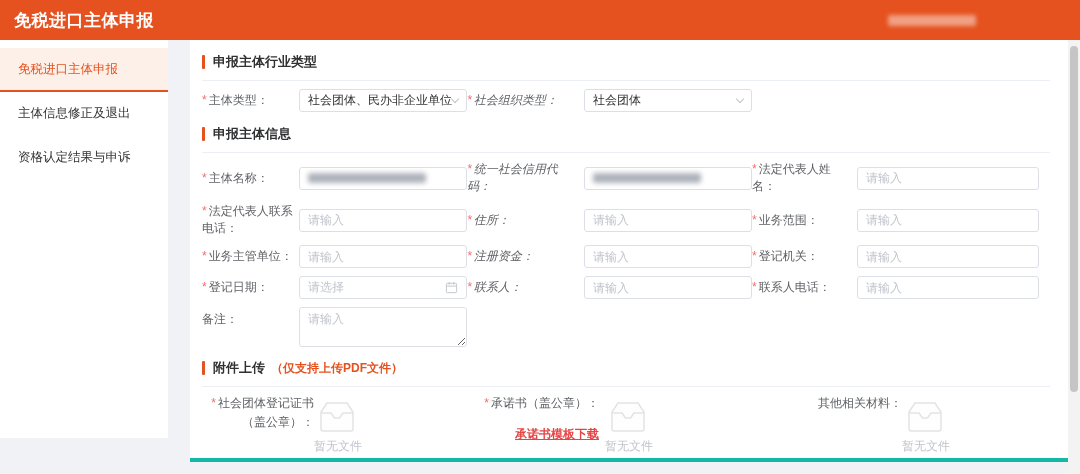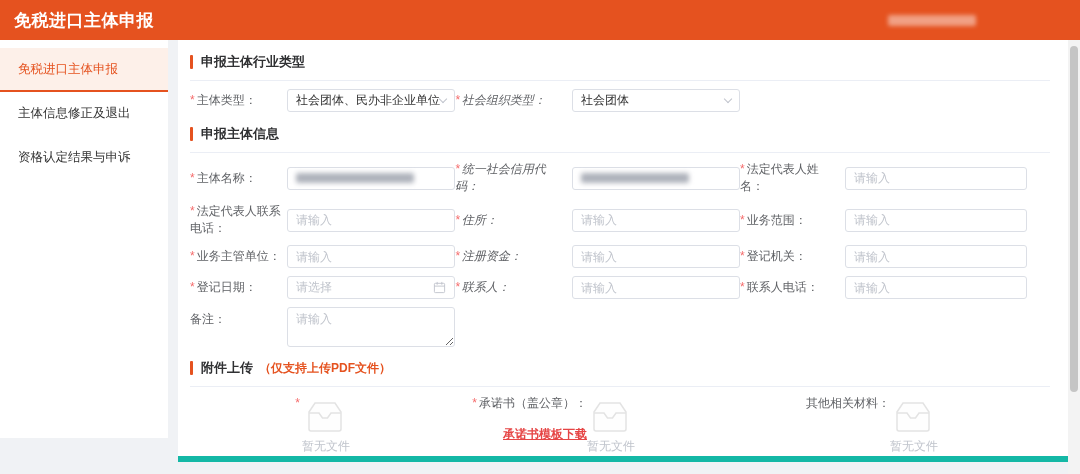--- a/index.html
+++ b/index.html
@@ -10,21 +10,21 @@
   .hdr { height:40px; background:#e5521f; display:flex; align-items:center; justify-content:space-between; padding:0 16px 0 14px; }
   .hdr-title { color:#fff; font-size:17px; font-weight:bold; letter-spacing:.5px; }
   .hdr-badge { width:88px; height:11px; border-radius:2px; background:rgba(255,255,255,.45); filter:blur(2px); margin-right:88px; }
 
   
   .layout { display:flex; height:434px; align-items:flex-start; }
   .sidebar { width:168px; height:398px; background:#fff; padding-top:8px; }
   .menu-item { height:44px; line-height:42px; padding-left:18px; font-size:12.5px; color:#333; cursor:pointer; }
   .menu-item.active { color:#e5521f; background:#fdf0e9; border-bottom:2px solid #e5521f; }
 
-  .main { flex:1; margin-left:10px; background:#fff; height:422px; border-bottom:6px solid #14b8a6; padding:13px 18px 7px 12px; overflow:hidden; }
+  .main { flex:1; margin-left:22px; background:#fff; height:422px; border-bottom:4px solid #14b8a6; padding:13px 18px 7px 12px; overflow:hidden; }
   .scrollcol { width:12px; height:434px; background:#f3f3f3; position:relative; }
   .scroll-thumb { position:absolute; top:6px; left:2px; width:8px; height:346px; background:#c5c5c5; border-radius:4px; }
 
   
   .sec-title { display:flex; align-items:center; font-size:13px; font-weight:bold; color:#303133; }
   .sec-bar { width:3px; height:14px; background:#e5521f; margin-right:8px; border-radius:1px; }
   .sec-note { color:#e5521f; margin-left:6px; font-size:12px; font-weight:bold; }
   .divider { height:1px; background:#ebeef5; margin-top:9px; }
 
   
@@ -44,21 +44,21 @@
   .caret { width:6px; height:6px; border-right:1px solid #c0c4cc; border-bottom:1px solid #c0c4cc; transform:rotate(45deg); margin-bottom:3px; flex-shrink:0; }
   .blob { height:10px; border-radius:2px; background:#aeb2bb; filter:blur(2.5px); }
   .remark { width:168px; height:40px; border:1px solid #dcdfe6; border-radius:3px; font-size:12px; padding:3px 8px; color:#333; resize:both; font-family:inherit; }
   .remark::placeholder { color:#c0c4cc; }
   .field-remark { align-items:flex-start; }
   .field-remark .flabel { padding-top:4px; }
 
   
   .upload-row { display:flex; margin-top:5px; }
   .ucol { display:flex; align-items:flex-start; }
-  .u1 { width:265px; } .u2 { width:285px; } .u3 { flex:1; }
+  .u1 { width:265px; } .u2 { width:285px;gap:6px; } .u3 { flex:1; }
   .ulabel { font-size:12px; color:#606266; text-align:right; padding-top:2px; line-height:1.6; flex-shrink:0; }
   .u1 .ulabel { width:112px; } .u2 .ulabel { width:132px; } .u3 .ulabel { width:150px; }
   .tpl-link { display:inline-block; margin-top:12px; font-size:12px; color:#e64545; text-decoration:underline; cursor:pointer; font-weight:bold; }
   .ucontent { flex:1; display:flex; flex-direction:column; align-items:flex-start; padding-top:8px; }
   .nofile { font-size:12px; color:#c0c4cc; margin-top:4px; }
 </style>
 </head>
 <body>
 
 <div class="hdr">
@@ -187,21 +187,21 @@
     <div class="sec-title" style="margin-top:12px">
       <span class="sec-bar"></span>
       <span>附件上传</span>
       <span class="sec-note">（仅支持上传PDF文件）</span>
     </div>
     <div class="divider"></div>
 
     <div class="upload-row">
 
       <div class="ucol u1">
-        <div class="ulabel"><span class="star"></span></div>
+        <div class="ulabel"><span class="star"></span><span>社会团体登记证书（盖公章）：</span></div>
         <div class="ucontent">
           <svg width="46" height="34" viewBox="0 0 46 34">
             <path d="M7 12 L13 3 h20 l6 9 v17 a2 2 0 0 1 -2 2 H9 a2 2 0 0 1 -2 -2 Z" fill="#fefefe" stroke="#e3e3e3" stroke-width="1.5"></path>
             <path d="M7 13 h10 l3.5 5 h5 l3.5 -5 h10" fill="none" stroke="#e3e3e3" stroke-width="1.5"></path>
           </svg>
           <div class="nofile">暂无文件</div>
 
         </div>
       </div>
 

